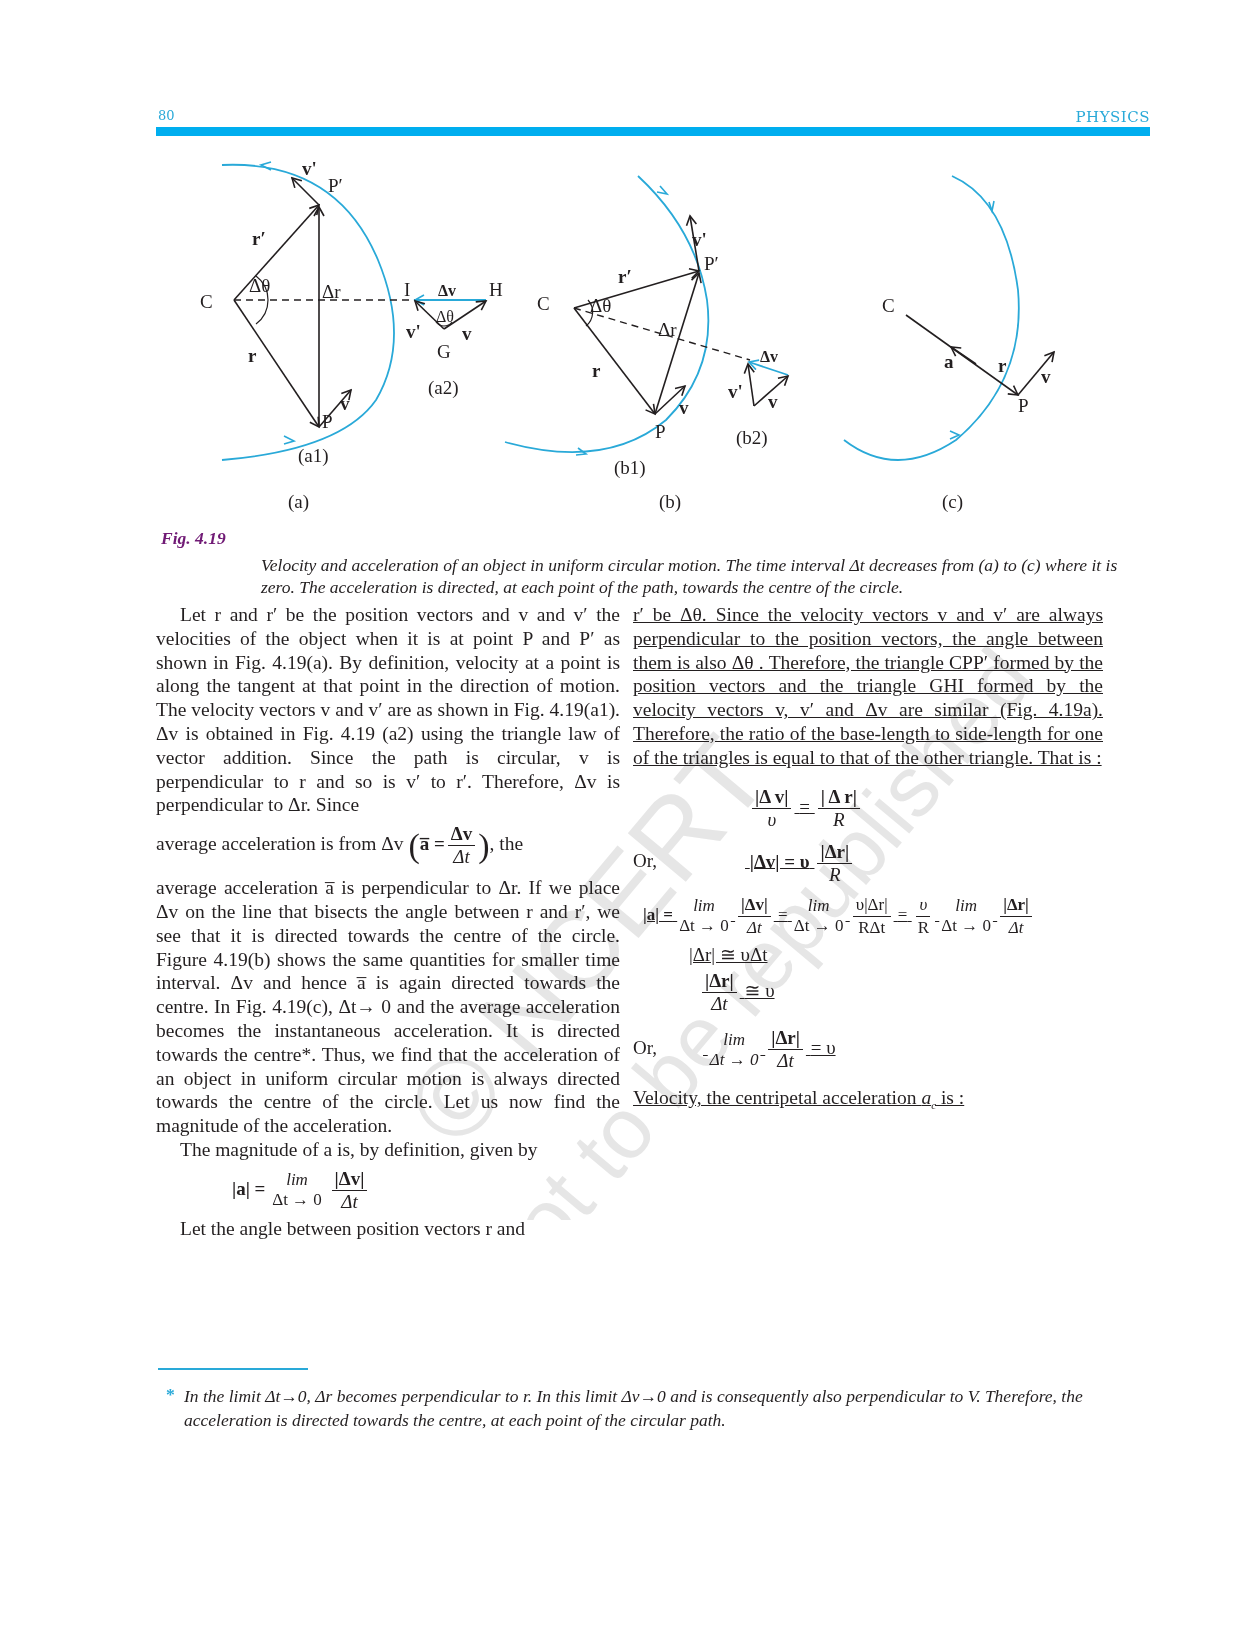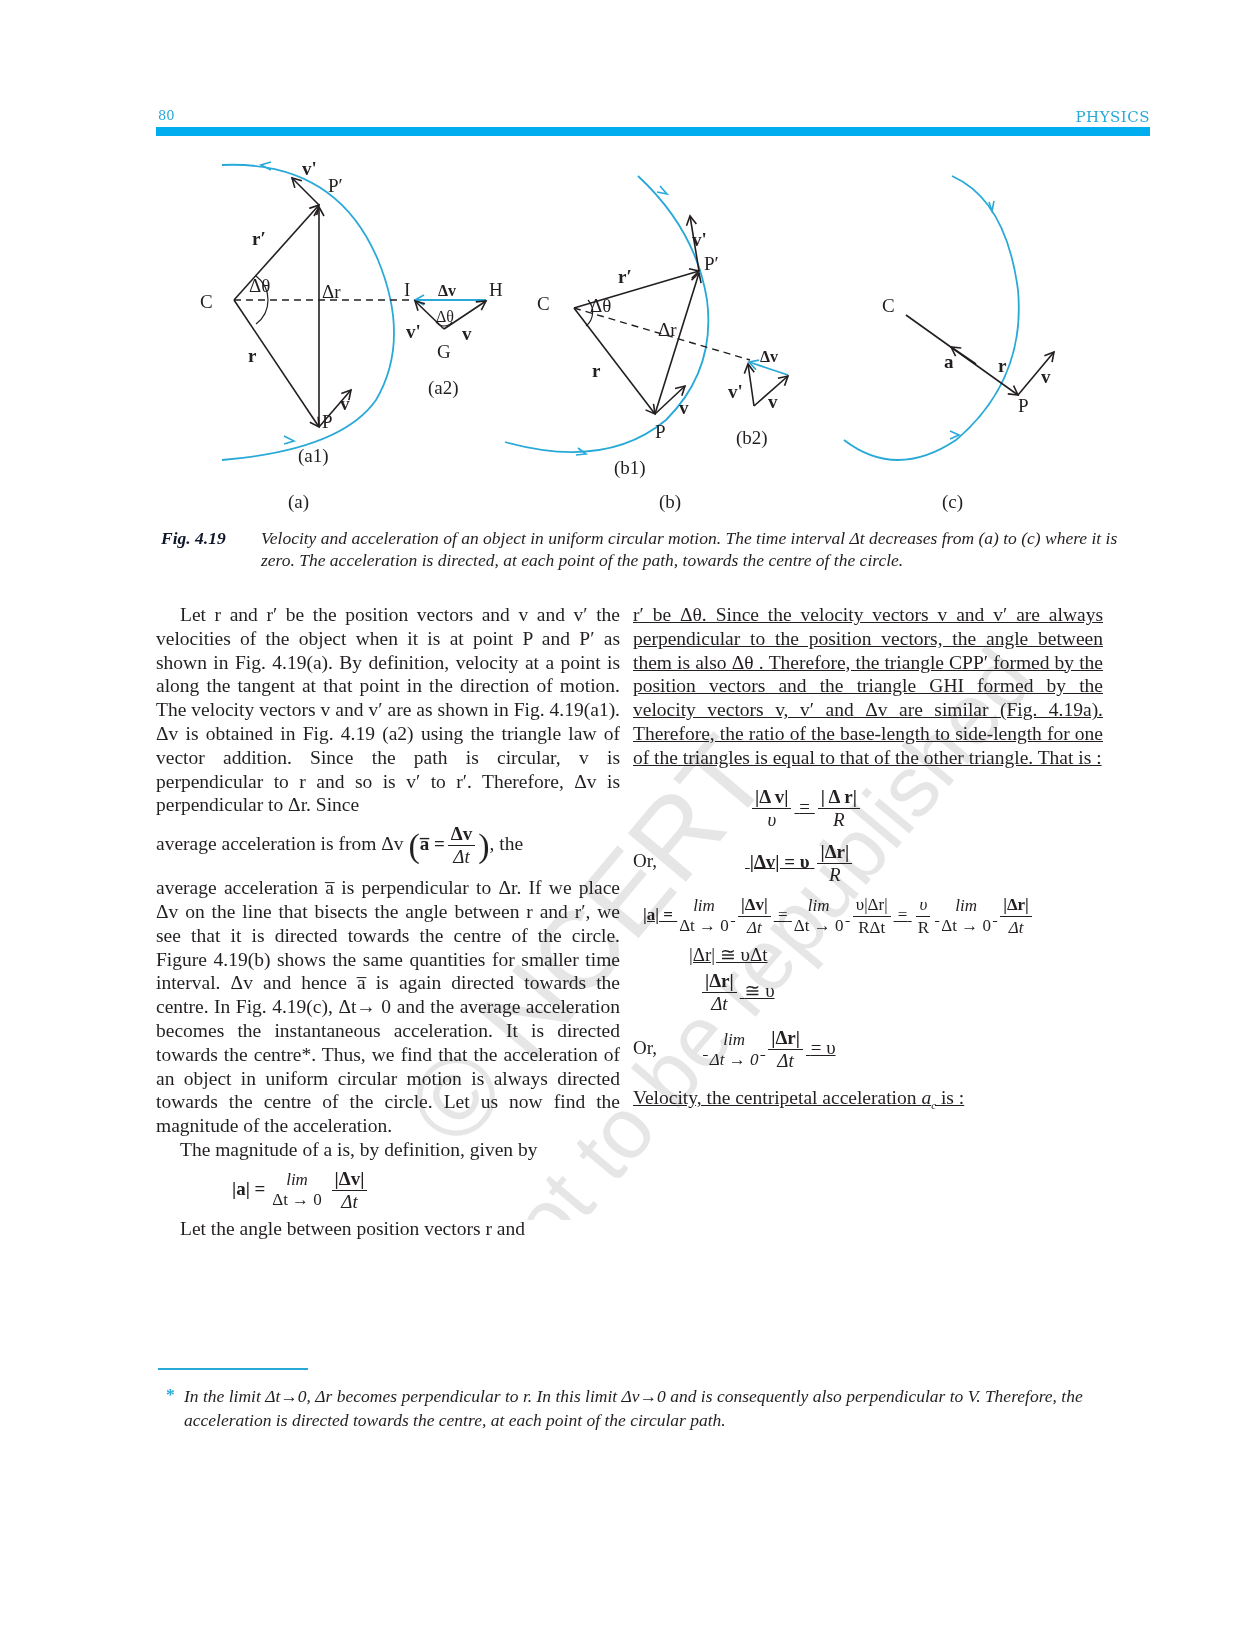--- a/index.html
+++ b/index.html
@@ -6,22 +6,22 @@
   body { width:1238px; height:1635px; position:relative; overflow:hidden;
          font-family:"DejaVu Serif", serif; color:#231f20; }
   .abs { position:absolute; }
   .hdr-num { left:158px; top:108px; font-size:13px; color:#29a9d8; }
   .hdr-title { right:88px; top:108px; font-size:15px; color:#29a9d8; letter-spacing:0.5px; }
   .hdr-band { left:156px; top:127px; width:994px; height:9px; background:#00aeef; }
   .figure { left:156px; top:150px; width:994px; height:370px; }
   .fig-label { font-family:"Liberation Serif", serif; font-size:19px; }
   .caption { left:161px; top:527px; width:990px; font-family:"Liberation Serif", serif;
              font-style:italic; font-size:17.5px; line-height:22px; }
-  .caption .fig-no { color:#0f172a; font-weight:bold; font-style:italic; position:absolute; left:0; top:0; }
-  .caption .fig-text { display:block; margin-left:100px; }
+  .caption .fig-no { color:#701a75; font-weight:bold; font-style:italic; position:absolute; left:0; top:0; }
+  .caption .fig-text { display:block; margin-left:100px;margin-top:27px; }
   .col { font-family:"Liberation Serif", serif; font-size:19.5px; line-height:23.8px; text-align:justify; }
   .col-left { left:156px; top:603px; width:464px; }
   .col-right { left:633px; top:603px; width:470px;text-decoration:underline; }
   .col p { margin:0; }
   .indent { text-indent:24px; }
   .eq { font-family:"Liberation Serif", serif; font-size:19px; }
   .frac { display:inline-flex; flex-direction:column; align-items:center; vertical-align:middle; margin:0 3px; }
   .frac .num { border-bottom:1px solid #231f20; padding:0 3px; line-height:22px; }
   .frac .den { padding:0 3px; line-height:22px; }
   .lim { display:inline-flex; flex-direction:column; align-items:center; vertical-align:middle; font-size:17px; line-height:20px; margin:0 2px; }

